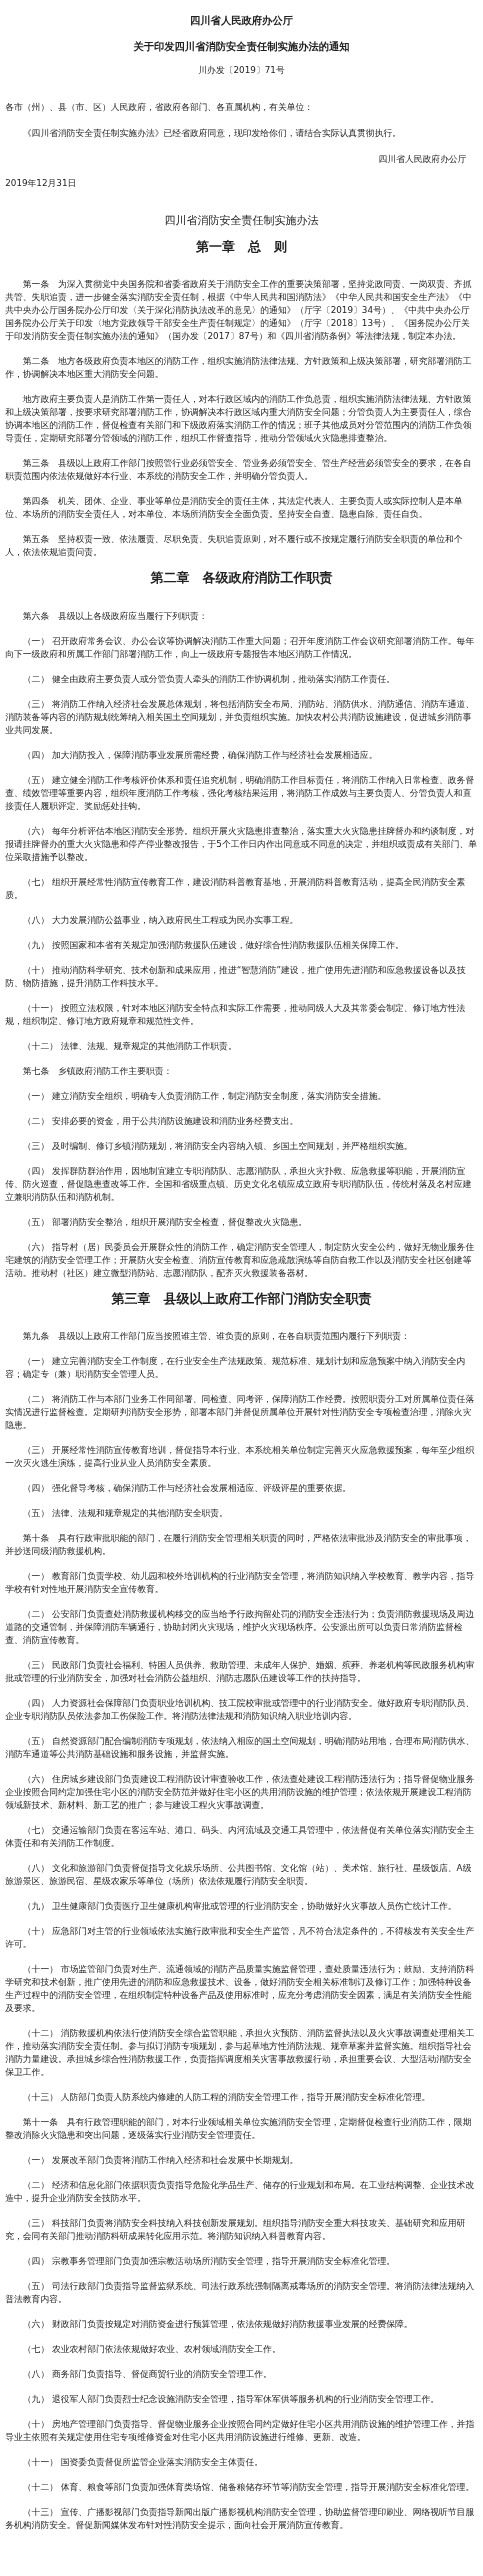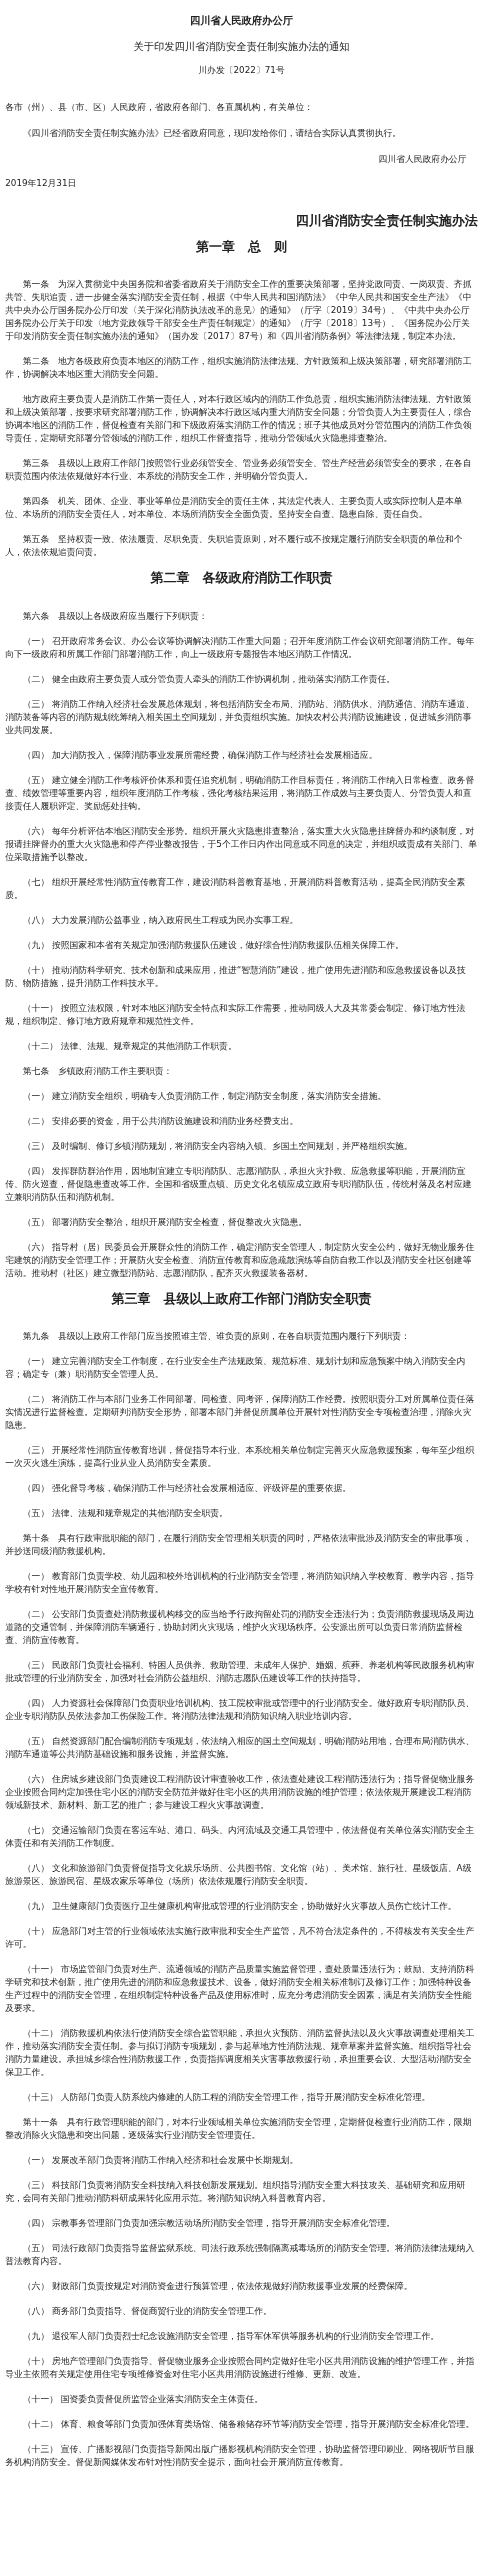--- a/index.html
+++ b/index.html
@@ -11,37 +11,37 @@
     padding: 13.4px 5.2px 31px 5.2px;
     font-family: "DejaVu Sans", "Liberation Sans", sans-serif;
     font-size: 8.8px;
     line-height: 13px;
     color: #222222;
     background: #ffffff;
     overflow-wrap: break-word;
   }
   .blk { margin: 0 0 12px 0; }
   .office_title  { text-align:center; font-weight:700; font-size:10.3px; line-height:14px; margin-bottom:12px; }
-  .notice_title  { text-align:center; font-weight:400; font-size:10.3px; line-height:14px; margin-bottom:10.3px; }
+  .notice_title  { text-align:center; font-weight:700; font-size:10.3px; line-height:14px; margin-bottom:10.3px; }
   .doc_number    { text-align:center; margin-bottom:24px; }
   .addressee     { margin-bottom:13px; }
   .paragraph     { text-indent:2em; margin-bottom:12px; }
   .signature     { text-align:right; padding-right:11.3px; margin-top:13px; margin-bottom:11.3px; }
   .sign_date     { text-align:left; padding-right:11.3px; margin-bottom:24px; }
-  .doc_title     { text-align:right; font-weight:700; font-size:13px; line-height:13.4px; margin-bottom:12.4px; }
+  .doc_title     { text-align:center; font-weight:400; font-size:11px; line-height:13.4px; margin-bottom:12.4px; }
   .chapter       { text-align:center; font-weight:700; font-size:13px; line-height:13.4px; margin:10.3px 0 25px 0; }
 </style>
 </head>
 <body>
 
 <div class="doc">
   <div id="blocks">
       <div class="blk office_title">四川省人民政府办公厅</div>
       <div class="blk notice_title">关于印发四川省消防安全责任制实施办法的通知</div>
-      <div class="blk doc_number">川办发〔2022〕71号</div>
+      <div class="blk doc_number">川办发〔2019〕71号</div>
       <div class="blk addressee">各市（州）、县（市、区）人民政府，省政府各部门、各直属机构，有关单位：</div>
       <div class="blk paragraph">《四川省消防安全责任制实施办法》已经省政府同意，现印发给你们，请结合实际认真贯彻执行。</div>
       <div class="blk signature">四川省人民政府办公厅</div>
       <div class="blk sign_date">2019年12月31日</div>
       <div class="blk doc_title">四川省消防安全责任制实施办法</div>
       <div class="blk chapter">第一章　总　则</div>
       <div class="blk paragraph">第一条　为深入贯彻党中央国务院和省委省政府关于消防安全工作的重要决策部署，坚持党政同责、一岗双责、齐抓共管、失职追责，进一步健全落实消防安全责任制，根据《中华人民共和国消防法》《中华人民共和国安全生产法》《中共中央办公厅国务院办公厅印发〈关于深化消防执法改革的意见〉的通知》（厅字〔2019〕34号）、《中共中央办公厅国务院办公厅关于印发〈地方党政领导干部安全生产责任制规定〉的通知》（厅字〔2018〕13号）、《国务院办公厅关于印发消防安全责任制实施办法的通知》（国办发〔2017〕87号）和《四川省消防条例》等法律法规，制定本办法。</div>
       <div class="blk paragraph">第二条　地方各级政府负责本地区的消防工作，组织实施消防法律法规、方针政策和上级决策部署，研究部署消防工作，协调解决本地区重大消防安全问题。</div>
       <div class="blk paragraph">地方政府主要负责人是消防工作第一责任人，对本行政区域内的消防工作负总责，组织实施消防法律法规、方针政策和上级决策部署，按要求研究部署消防工作，协调解决本行政区域内重大消防安全问题；分管负责人为主要责任人，综合协调本地区的消防工作，督促检查有关部门和下级政府落实消防工作的情况；班子其他成员对分管范围内的消防工作负领导责任，定期研究部署分管领域的消防工作，组织工作督查指导，推动分管领域火灾隐患排查整治。</div>
       <div class="blk paragraph">第三条　县级以上政府工作部门按照管行业必须管安全、管业务必须管安全、管生产经营必须管安全的要求，在各自职责范围内依法依规做好本行业、本系统的消防安全工作，并明确分管负责人。</div>
@@ -84,24 +84,26 @@
       <div class="blk paragraph">（六） 住房城乡建设部门负责建设工程消防设计审查验收工作，依法查处建设工程消防违法行为；指导督促物业服务企业按照合同约定加强住宅小区的消防安全防范并做好住宅小区的共用消防设施的维护管理；依法依规开展建设工程消防领域新技术、新材料、新工艺的推广；参与建设工程火灾事故调查。</div>
       <div class="blk paragraph">（七） 交通运输部门负责在客运车站、港口、码头、内河流域及交通工具管理中，依法督促有关单位落实消防安全主体责任和有关消防工作制度。</div>
       <div class="blk paragraph">（八） 文化和旅游部门负责督促指导文化娱乐场所、公共图书馆、文化馆（站）、美术馆、旅行社、星级饭店、A级旅游景区、旅游民宿、星级农家乐等单位（场所）依法依规履行消防安全职责。</div>
       <div class="blk paragraph">（九） 卫生健康部门负责医疗卫生健康机构审批或管理的行业消防安全，协助做好火灾事故人员伤亡统计工作。</div>
       <div class="blk paragraph">（十） 应急部门对主管的行业领域依法实施行政审批和安全生产监管，凡不符合法定条件的，不得核发有关安全生产许可。</div>
       <div class="blk paragraph">（十一） 市场监管部门负责对生产、流通领域的消防产品质量实施监督管理，查处质量违法行为；鼓励、支持消防科学研究和技术创新，推广使用先进的消防和应急救援技术、设备，做好消防安全相关标准制订及修订工作；加强特种设备生产过程中的消防安全管理，在组织制定特种设备产品及使用标准时，应充分考虑消防安全因素，满足有关消防安全性能及要求。</div>
       <div class="blk paragraph">（十二） 消防救援机构依法行使消防安全综合监管职能，承担火灾预防、消防监督执法以及火灾事故调查处理相关工作，推动落实消防安全责任制。参与拟订消防专项规划，参与起草地方性消防法规、规章草案并监督实施。组织指导社会消防力量建设。承担城乡综合性消防救援工作，负责指挥调度相关灾害事故救援行动，承担重要会议、大型活动消防安全保卫工作。</div>
       <div class="blk paragraph">（十三） 人防部门负责人防系统内修建的人防工程的消防安全管理工作，指导开展消防安全标准化管理。</div>
       <div class="blk paragraph">第十一条　具有行政管理职能的部门，对本行业领域相关单位实施消防安全管理，定期督促检查行业消防工作，限期整改消除火灾隐患和突出问题，逐级落实行业消防安全管理责任。</div>
       <div class="blk paragraph">（一） 发展改革部门负责将消防工作纳入经济和社会发展中长期规划。</div>
+      <div class="blk paragraph">（二） 经济和信息化部门依据职责负责指导危险化学品生产、储存的行业规划和布局。在工业结构调整、企业技术改造中，提升企业消防安全技防水平。</div>
       <div class="blk paragraph">（三） 科技部门负责将消防安全科技纳入科技创新发展规划。组织指导消防安全重大科技攻关、基础研究和应用研究，会同有关部门推动消防科研成果转化应用示范。将消防知识纳入科普教育内容。</div>
       <div class="blk paragraph">（四） 宗教事务管理部门负责加强宗教活动场所消防安全管理，指导开展消防安全标准化管理。</div>
       <div class="blk paragraph">（五） 司法行政部门负责指导监督监狱系统、司法行政系统强制隔离戒毒场所的消防安全管理。将消防法律法规纳入普法教育内容。</div>
       <div class="blk paragraph">（六） 财政部门负责按规定对消防资金进行预算管理，依法依规做好消防救援事业发展的经费保障。</div>
+      <div class="blk paragraph">（七） 农业农村部门依法依规做好农业、农村领域消防安全工作。</div>
       <div class="blk paragraph">（八） 商务部门负责指导、督促商贸行业的消防安全管理工作。</div>
       <div class="blk paragraph">（九） 退役军人部门负责烈士纪念设施消防安全管理，指导军休军供等服务机构的行业消防安全管理工作。</div>
       <div class="blk paragraph">（十） 房地产管理部门负责指导、督促物业服务企业按照合同约定做好住宅小区共用消防设施的维护管理工作，并指导业主依照有关规定使用住宅专项维修资金对住宅小区共用消防设施进行维修、更新、改造。</div>
       <div class="blk paragraph">（十一） 国资委负责督促所监管企业落实消防安全主体责任。</div>
       <div class="blk paragraph">（十二） 体育、粮食等部门负责加强体育类场馆、储备粮储存环节等消防安全管理，指导开展消防安全标准化管理。</div>
       <div class="blk paragraph">（十三） 宣传、广播影视部门负责指导新闻出版广播影视机构消防安全管理，协助监督管理印刷业、网络视听节目服务机构消防安全。督促新闻媒体发布针对性消防安全提示，面向社会开展消防宣传教育。</div>
     </div>
 </div>
 
 

